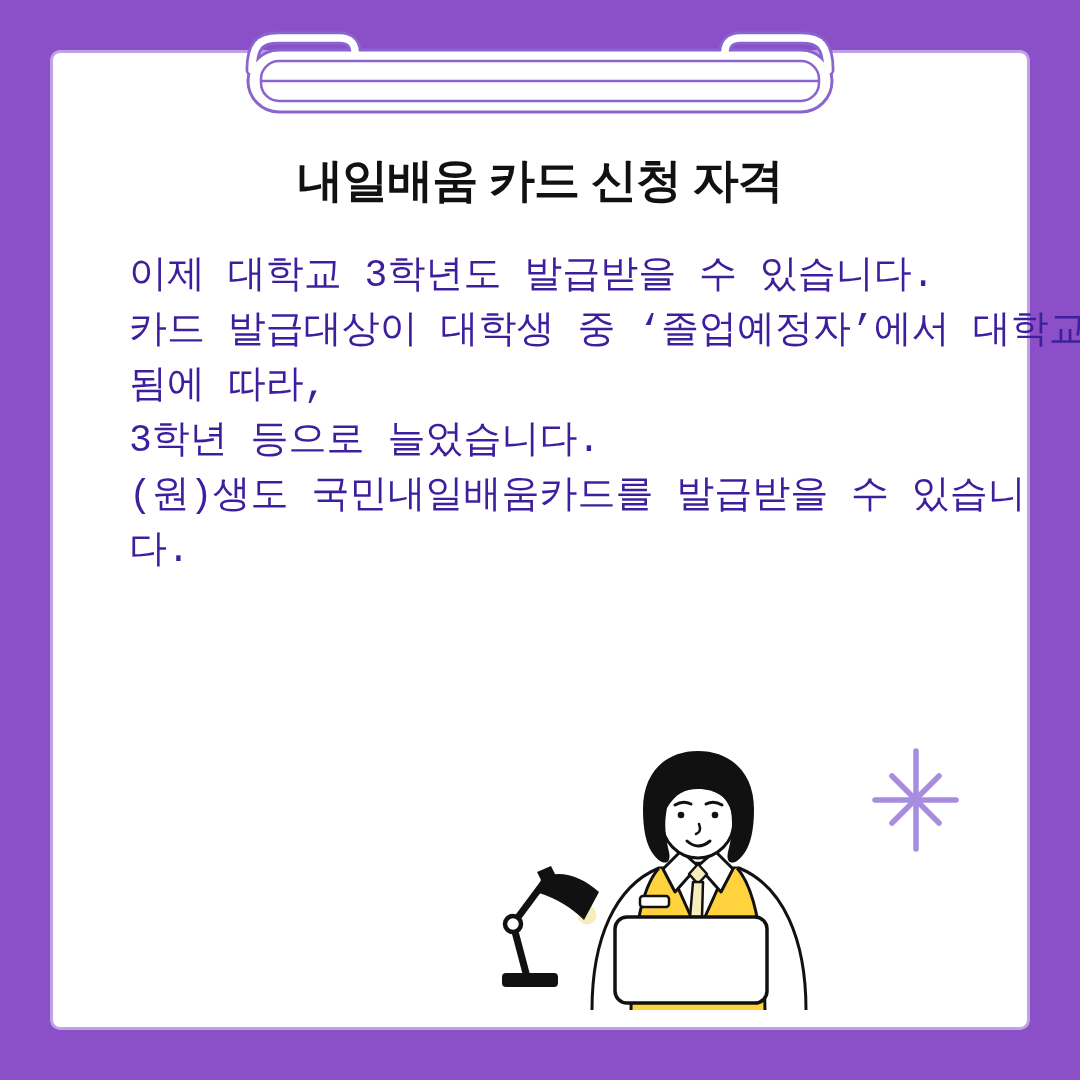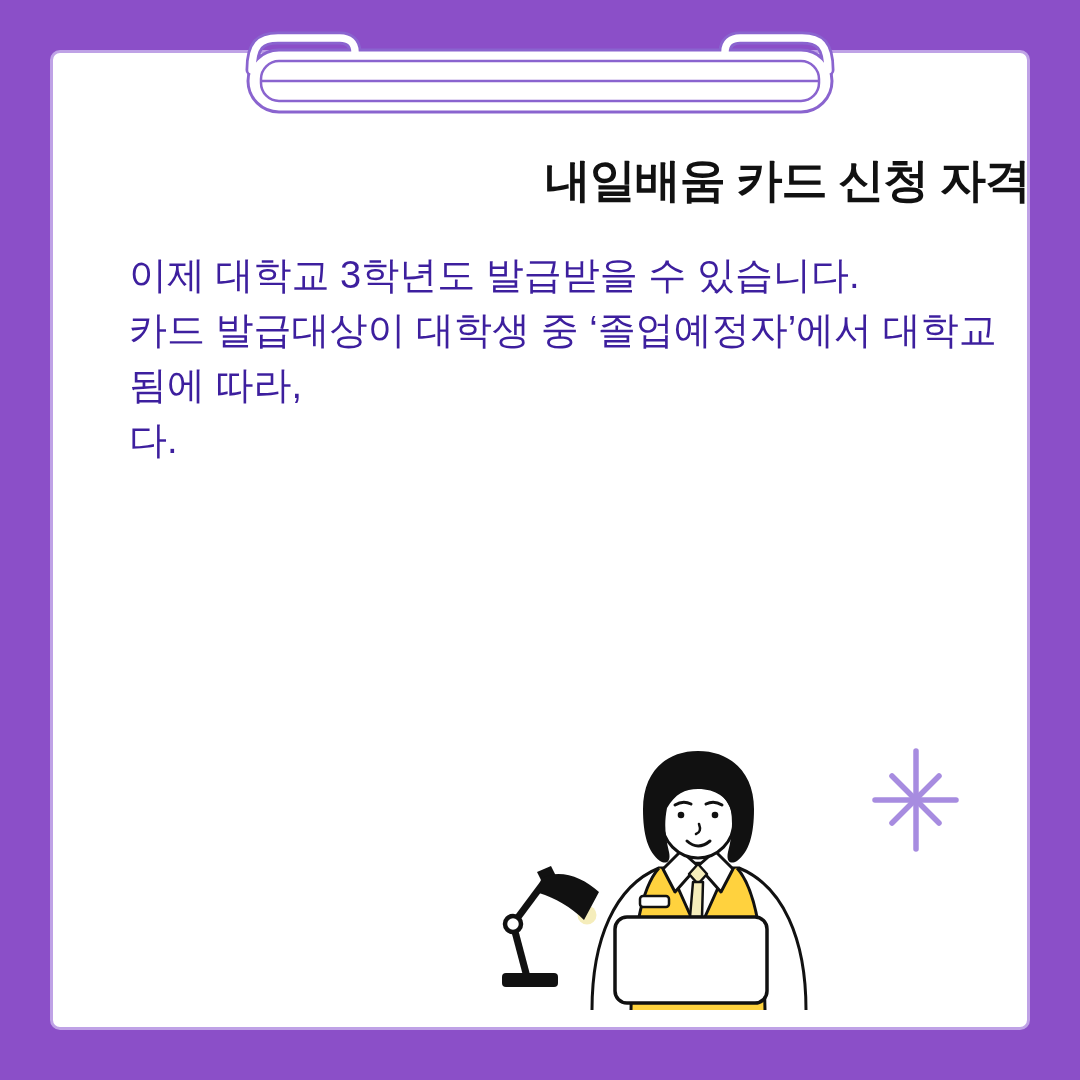--- a/index.html
+++ b/index.html
@@ -37,35 +37,36 @@
   .clip-svg{
     position:absolute;
     left:230px; top:30px;
     width:620px; height:95px;
   }
   .page-title{
     position:absolute;
     left:50px; top:152px;
     width:980px;
     margin:0;
-    text-align:right;
+    text-align:center;
     font-size:46px;
     line-height:56px;
     font-weight:800;
     letter-spacing:-1px;
     color:var(--title-color);
   }
   .body-text{
     position:absolute;
     left:129px; top:248px;
     width:840px;
     font-size:38px;
     line-height:55px;
     font-weight:500;
     color:var(--body-text);
+    font-family:Liberation Mono, monospace;
   }
   .body-text .line{white-space:nowrap;}
   .illustration-svg{
     position:absolute;
     left:470px; top:735px;
     width:350px; height:295px;
   }
   .sparkle-svg{
     position:absolute;
     left:855px; top:738px;
@@ -88,20 +89,22 @@
     <rect x="31" y="31" width="558" height="40" rx="18" fill="none" stroke="#8a64cf" stroke-width="2.5"></rect>
     <line x1="31" y1="51" x2="589" y2="51" stroke="#8a64cf" stroke-width="2.5"></line>
   </svg>
 
   <h1 class="page-title">내일배움 카드 신청 자격</h1>
 
   <div class="body-text">
     <div class="line">이제 대학교 3학년도 발급받을 수 있습니다.</div>
     <div class="line">카드 발급대상이 대학생 중 ‘졸업예정자’에서 대학교</div>
     <div class="line">됨에 따라,</div>
+    <div class="line">3학년 등으로 늘었습니다.</div>
+    <div class="line">(원)생도 국민내일배움카드를 발급받을 수 있습니</div>
     <div class="line">다.</div>
   </div>
 
   <svg class="sparkle-svg" viewBox="0 0 120 120" aria-hidden="true">
     <g stroke="#a78ce0" stroke-width="5.5" stroke-linecap="round">
       <line x1="61" y1="13" x2="61" y2="111"></line>
       <line x1="20" y1="62" x2="101" y2="62"></line>
       <line x1="37" y1="38" x2="84" y2="85"></line>
       <line x1="84" y1="38" x2="37" y2="85"></line>
     </g>

